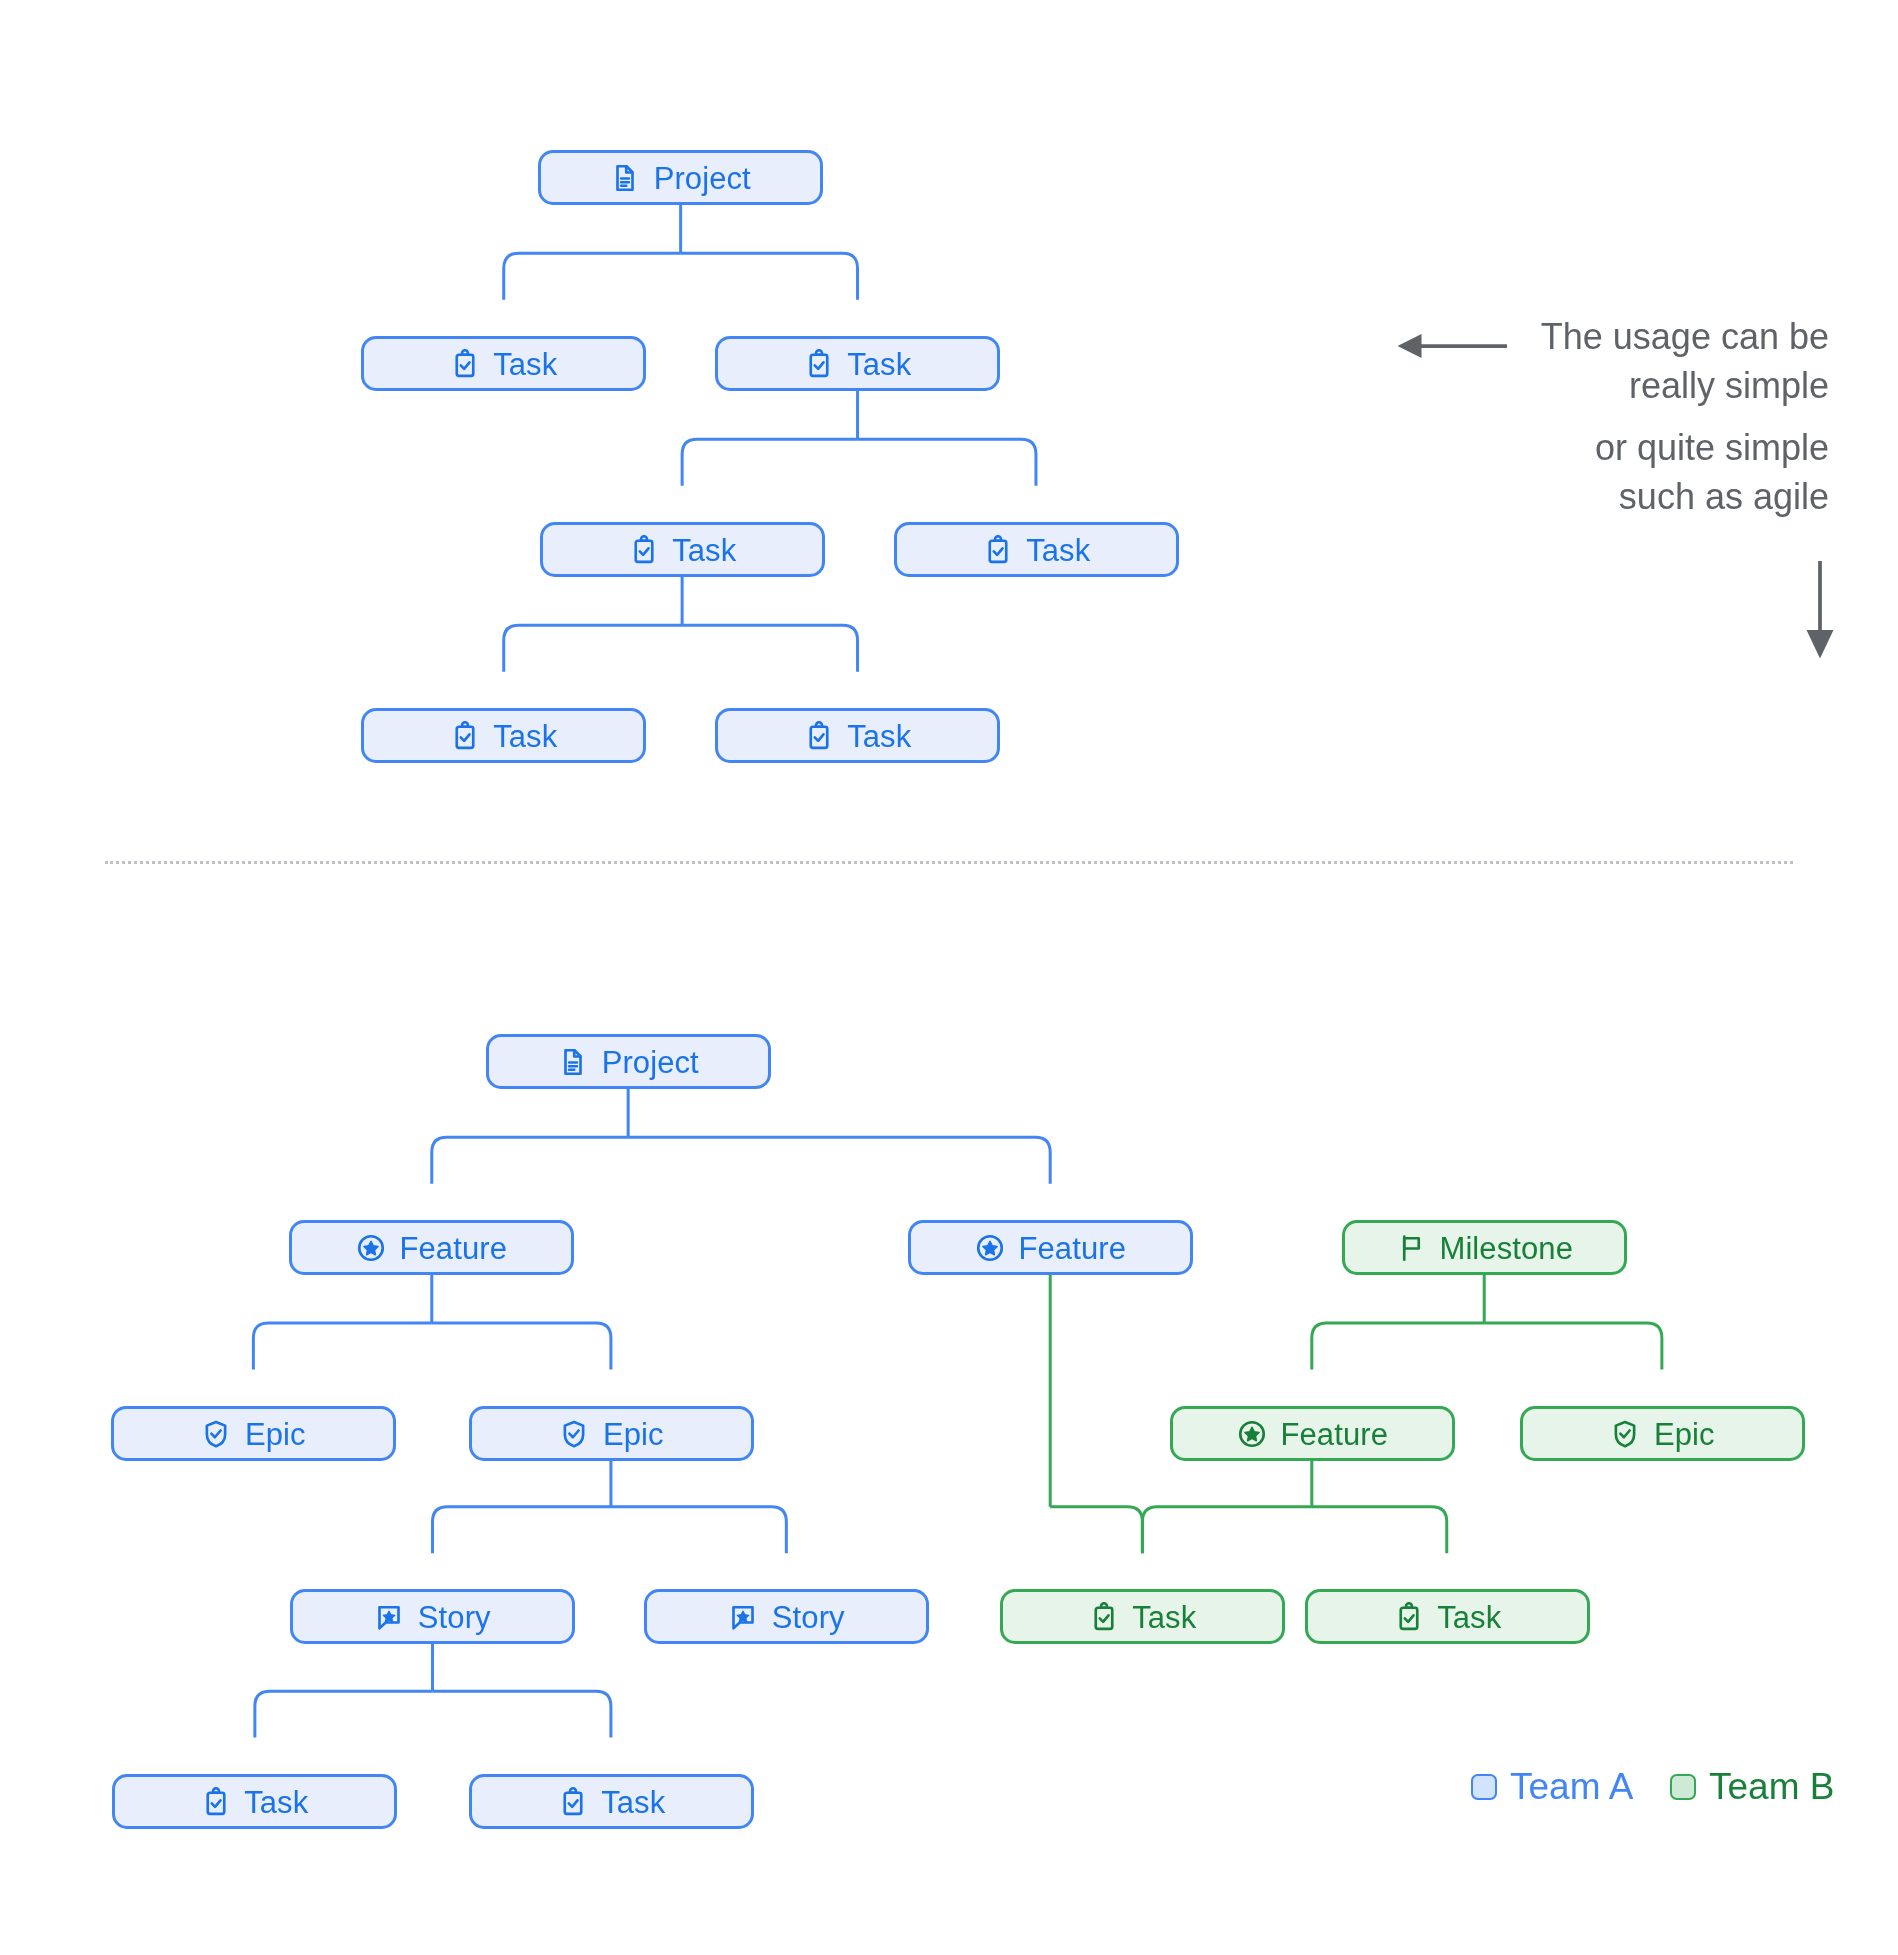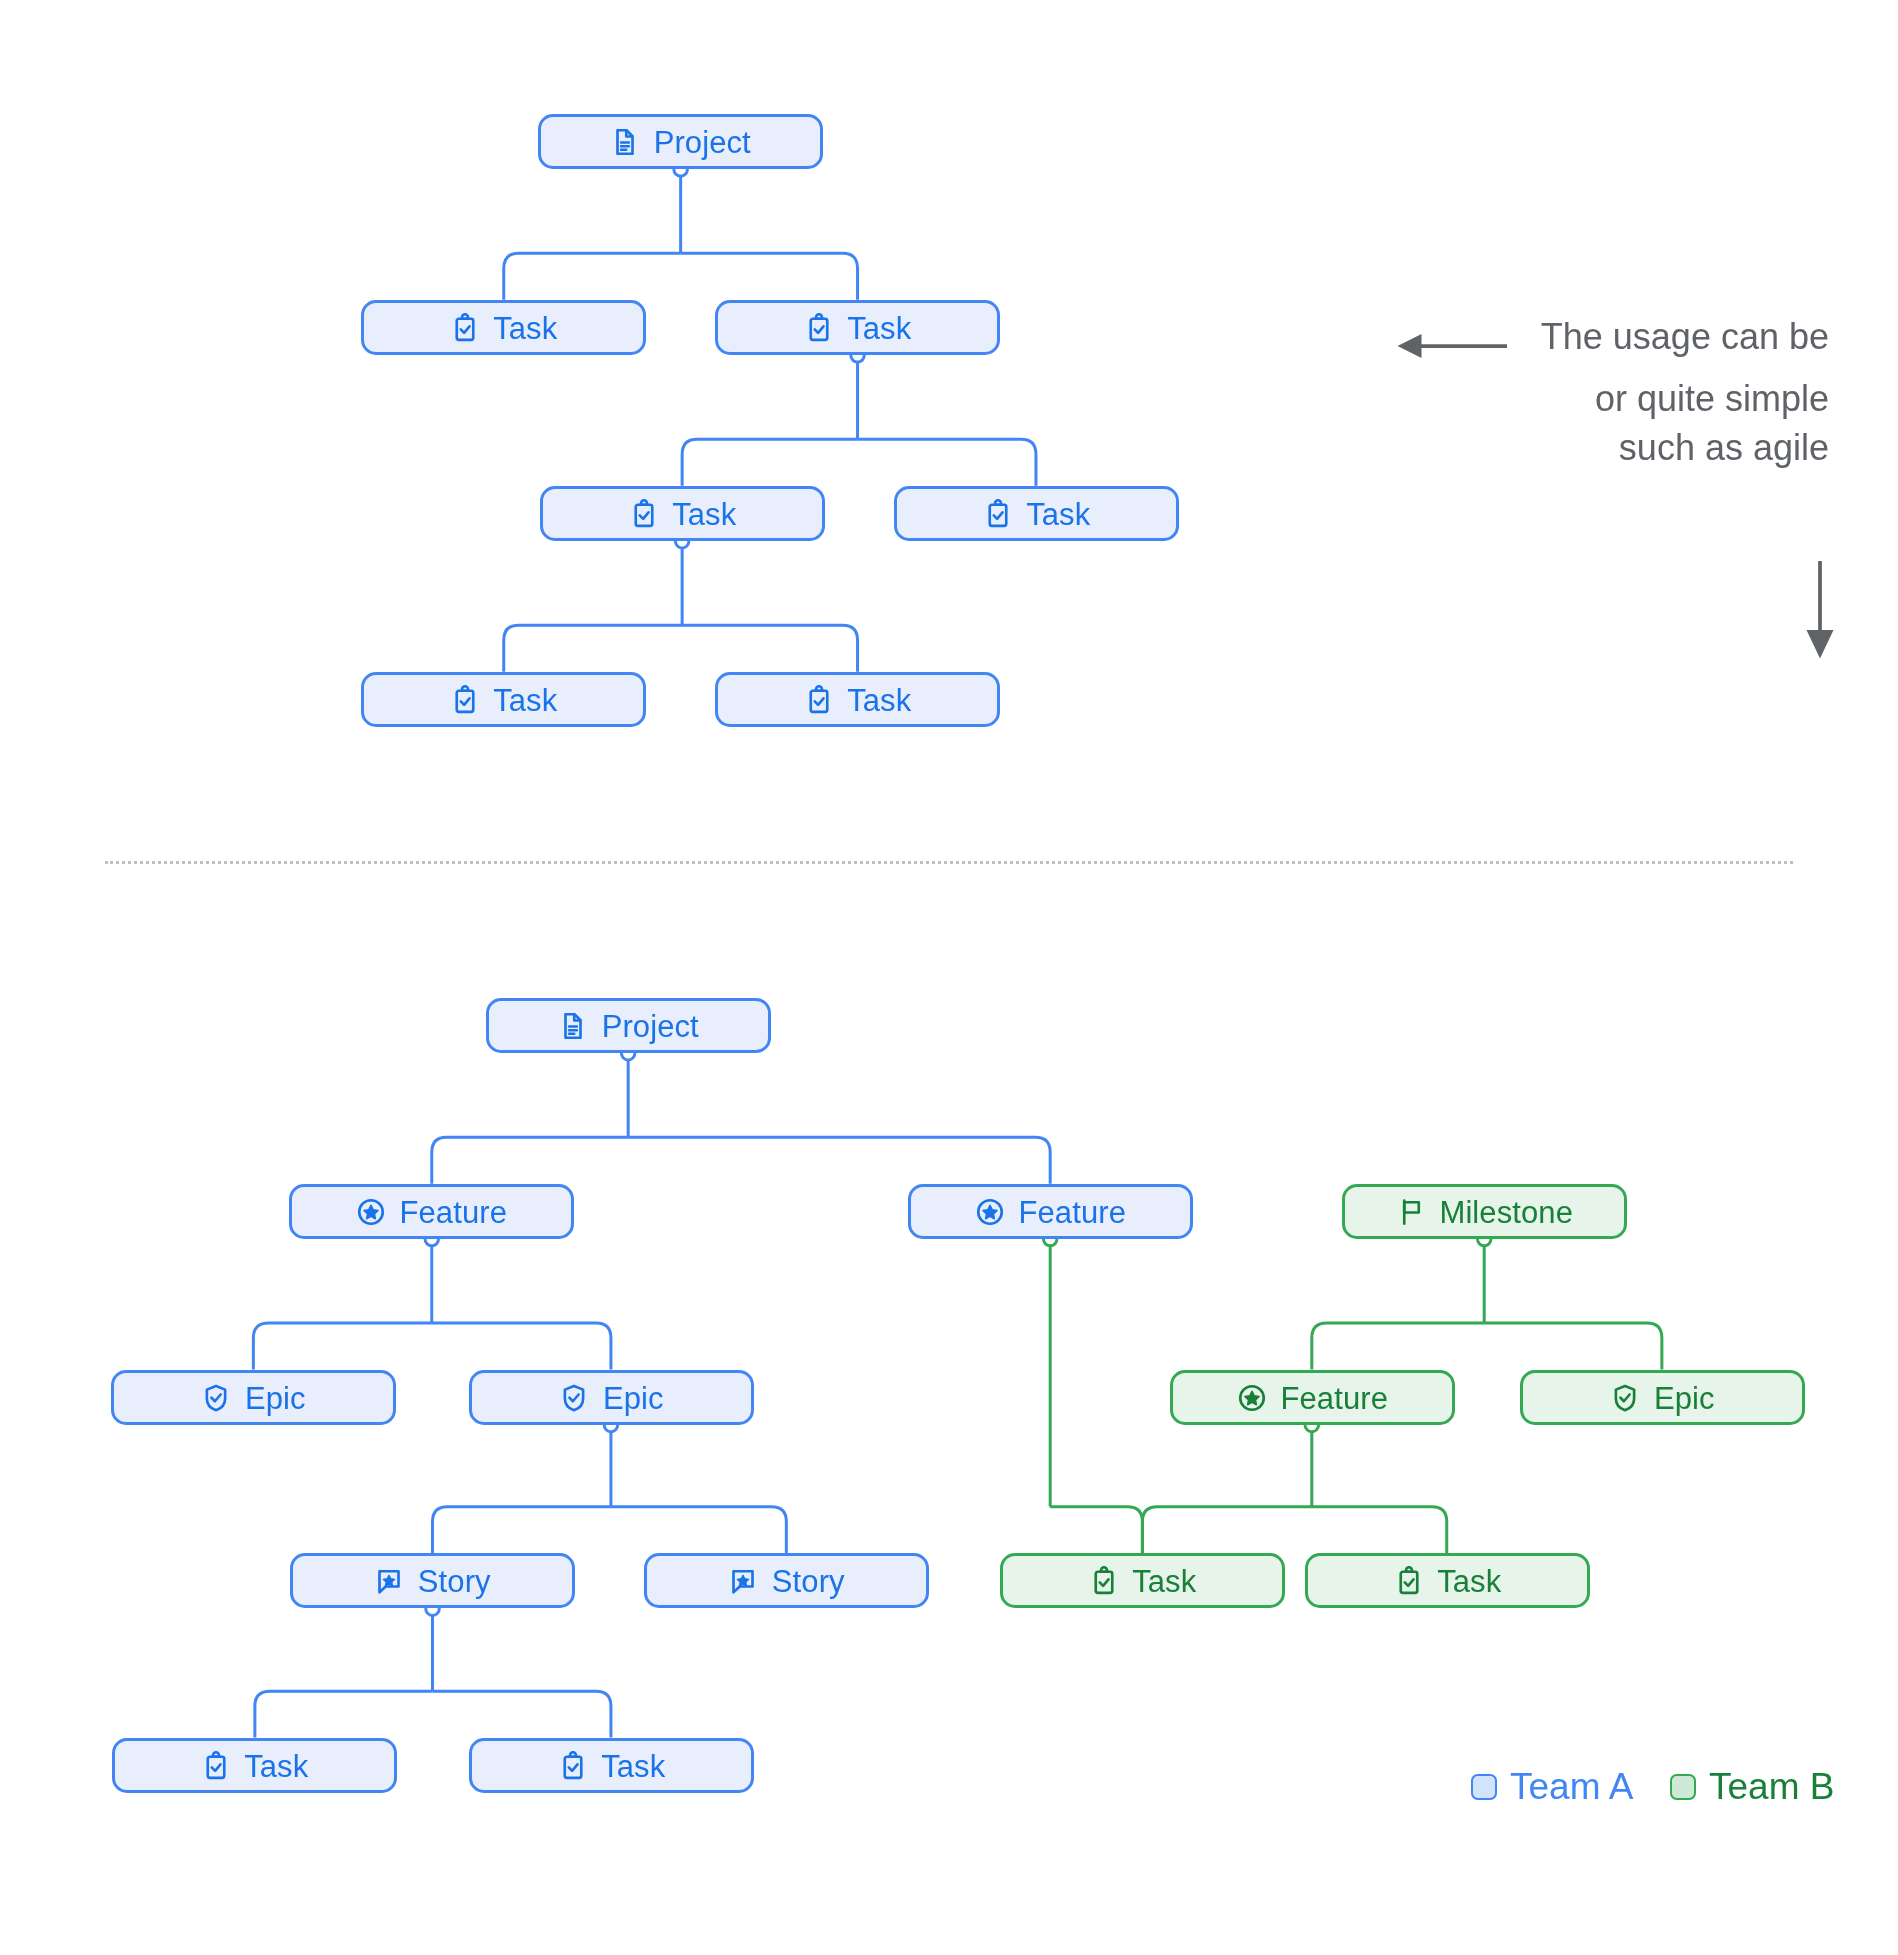--- a/index.html
+++ b/index.html
@@ -34,20 +34,21 @@
     align-items: center;
     justify-content: center;
     gap: 13.5px;
     border-radius: 15px;
     border-width: 3px;
     border-style: solid;
     font-size: 31px;
     font-weight: 400;
     letter-spacing: 0.1px;
     white-space: nowrap;
+    margin-top: 36px;
   }
   .node .nlabel {
     line-height: 1;
     position: relative;
     top: 0.7px;
   }
   .node svg { display: block; flex: 0 0 auto; }
   .node.teamA {
     background: #E8EEFC;
     border-color: #4285F4;
@@ -343,20 +344,21 @@
           </svg>
         </span>
         <span class="nlabel">Task</span>
       </div>
     </div>
 
   <div class="divider"></div>
 
   <div class="annotation" style="left:1462px; top:313px; width:367px;">
     <span class="ln">The usage can be</span>
+    <span class="ln">really simple</span>
     <span class="gap"></span>
     <span class="ln">or quite simple</span>
     <span class="ln">such as agile</span>
   </div>
 
   <svg style="position:absolute; left:1396px; top:328px; width:111px; height:36px;" viewBox="0 0 148 48">
     <path d="M148 24 H26" stroke="#5F6368" stroke-width="5" fill="none"></path>
     <path d="M2 24 L34 8 L34 40 Z" fill="#5F6368"></path>
   </svg>
 

